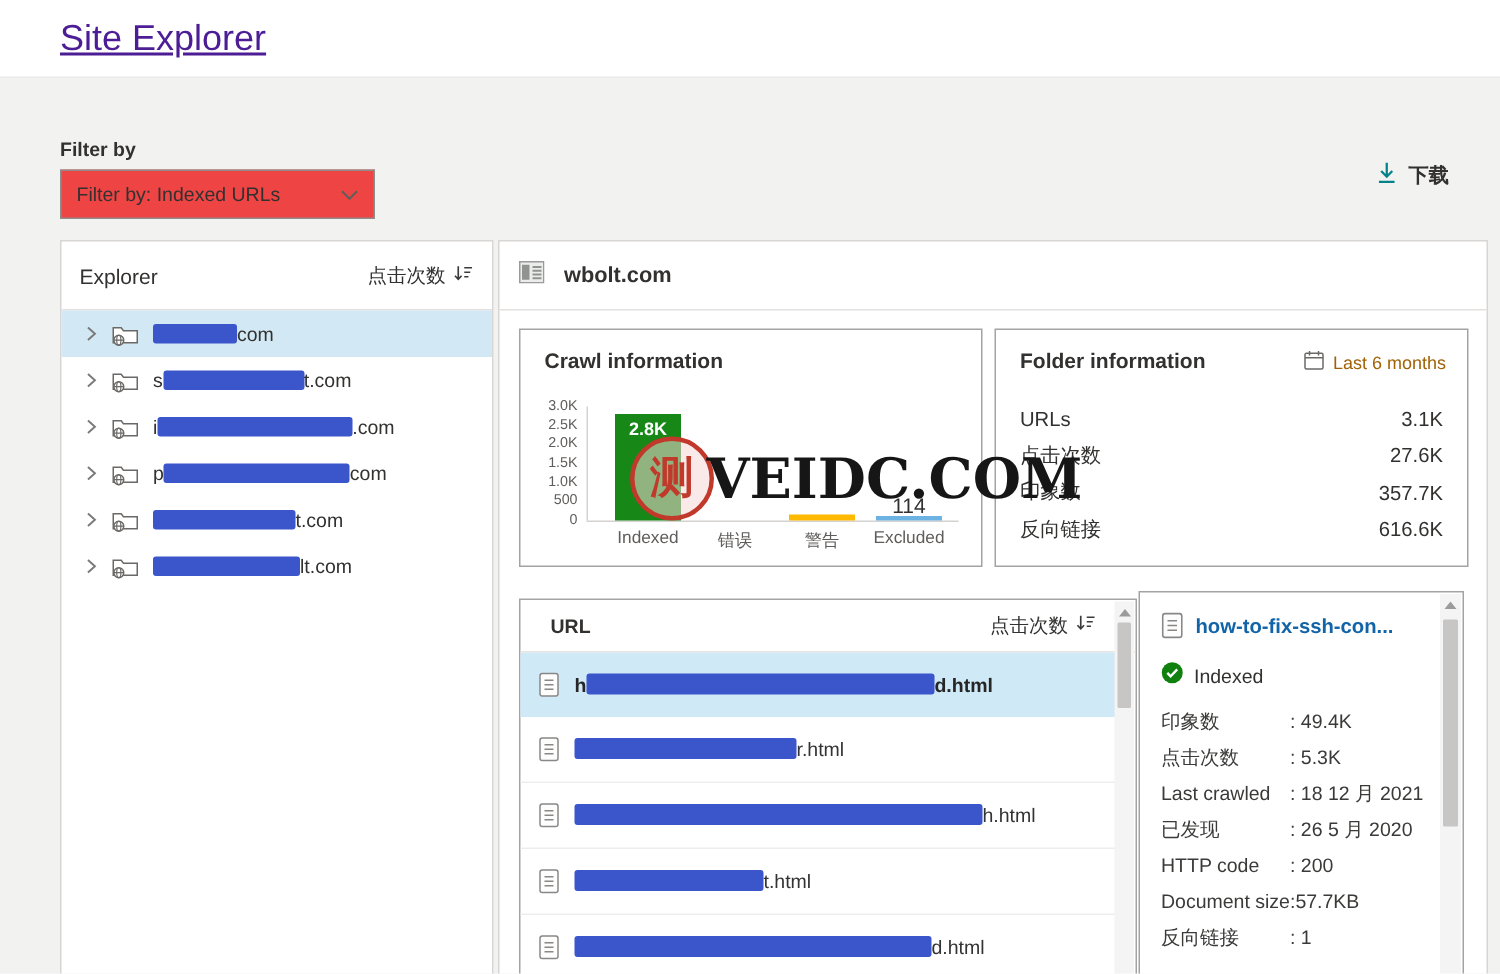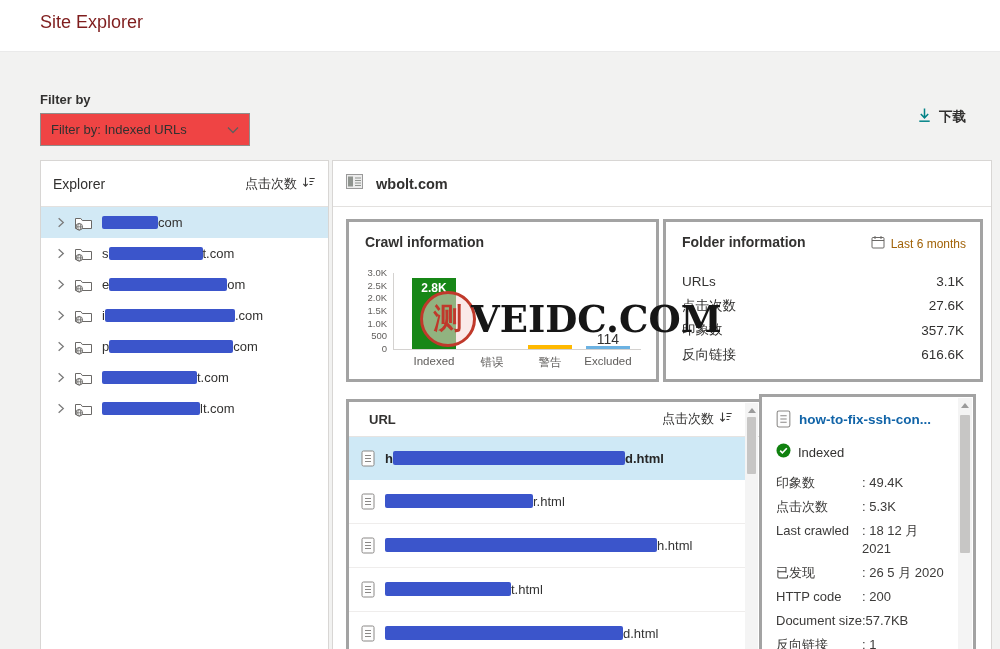--- a/index.html
+++ b/index.html
@@ -1,21 +1,21 @@
 <!DOCTYPE html>
 <html><head>
 <meta charset="utf-8">
 <style>
   html,body{margin:0;padding:0;}
   body{width:1000px;height:649px;font-family:"Liberation Sans",sans-serif;}
   .stage{position:relative;width:1000px;height:649px;background:#f2f2f1;overflow:hidden;}
 
   
   .topbar{position:absolute;top:0;left:0;right:0;height:51px;background:#fff;border-bottom:1px solid #eaeaea;}
-  .page-title{position:absolute;left:40px;top:12px;font-size:18px;color:#7f1d1d;}
+  .page-title{position:absolute;left:40px;top:12px;font-size:24px;color:#4c1d95;text-decoration:underline;}
 
   
   .filter-label{position:absolute;left:40px;top:92px;font-size:13px;font-weight:bold;color:#323130;}
   .dropdown{position:absolute;left:40px;top:113px;width:188px;height:31px;background:#ef4444;border:1px solid #8f8d8b;
     display:flex;align-items:center;justify-content:space-between;padding:0 10px;font-size:13px;color:#323130;cursor:pointer;}
   .download-btn{position:absolute;top:107px;right:34px;display:flex;align-items:center;gap:7px;
     font-size:13.5px;font-weight:bold;color:#323130;cursor:pointer;}
 
   
   .panel{position:absolute;background:#fff;border:1px solid #d8d6d4;}
@@ -26,21 +26,21 @@
   .ex-row{height:31px;display:flex;align-items:center;padding-left:13px;font-size:13px;color:#323130;cursor:pointer;}
   .ex-row.selected{background:#d2e9f5;}
   .chev{width:15px;height:15px;flex:none;margin-right:5px;display:flex;align-items:center;}
   .fold{width:20px;height:16px;flex:none;margin-right:8px;display:flex;align-items:center;}
   .redact{display:inline-block;height:13px;background:#3b55cb;border-radius:2px;vertical-align:-2px;}
 
   #main-panel{left:332px;top:160px;width:658px;height:489px;}
   .main-head{height:45px;border-bottom:1px solid #e3e1df;display:flex;align-items:center;gap:13px;padding:0 13px;}
   .site-name{font-size:14.5px;font-weight:bold;color:#323130;}
 
-  .card{position:absolute;background:#fff;border:3px solid #a3a3a3;}
+  .card{position:absolute;background:#fff;border:1px solid #a3a3a3;}
   #crawl-card{left:13px;top:58px;width:307px;height:157px;}
   #folder-card{left:330px;top:58px;width:314px;height:157px;text-decoration:underline;}
   .card-title{position:absolute;left:16px;top:12px;font-size:14px;font-weight:600;color:#323130;}
   .period-wrap{position:absolute;right:14px;top:13px;display:flex;align-items:center;gap:6px;font-size:12px;color:#a16207;}
 
   
   .ytick{position:absolute;left:4px;width:34px;text-align:right;font-size:9.5px;color:#605e5c;height:10px;line-height:10px;}
   .axis-v{position:absolute;left:44px;top:51px;height:76px;border-left:1px solid #d4d2d0;}
   .baseline{position:absolute;left:44px;width:248px;top:127px;border-top:1px solid #d4d2d0;}
   .bar{position:absolute;}
@@ -149,36 +149,20 @@
           </span>
           <span class="fold">
             <svg width="19" height="16" viewBox="0 0 19 16">
               <path d="M1.5 13.5v-10h5.3l1.5 2h9.2v8z" fill="#fff" stroke="#6b6967"></path>
               <circle cx="5.2" cy="11.8" r="3.3" fill="#fff" stroke="#6b6967"></circle>
               <ellipse cx="5.2" cy="11.8" rx="1.4" ry="3.3" fill="none" stroke="#6b6967" stroke-width="0.8"></ellipse>
               <path d="M1.9 11.8h6.6" stroke="#6b6967" stroke-width="0.8"></path>
             </svg>
           </span>
           <span class="ex-label"><span>s</span><span class="redact" style="width:94px"></span><span>t.com</span></span>
-        </div>
-        <div class="ex-row">
-          <span class="chev">
-            <svg width="13" height="13" viewBox="0 0 14 14">
-              <path d="M5 2.5L10 7 5 11.5" fill="none" stroke="#7a7a7a" stroke-width="1.4"></path>
-            </svg>
-          </span>
-          <span class="fold">
-            <svg width="19" height="16" viewBox="0 0 19 16">
-              <path d="M1.5 13.5v-10h5.3l1.5 2h9.2v8z" fill="#fff" stroke="#6b6967"></path>
-              <circle cx="5.2" cy="11.8" r="3.3" fill="#fff" stroke="#6b6967"></circle>
-              <ellipse cx="5.2" cy="11.8" rx="1.4" ry="3.3" fill="none" stroke="#6b6967" stroke-width="0.8"></ellipse>
-              <path d="M1.9 11.8h6.6" stroke="#6b6967" stroke-width="0.8"></path>
-            </svg>
-          </span>
-          <span class="ex-label"><span>e</span><span class="redact" style="width:118px"></span><span>om</span></span>
         </div>
         <div class="ex-row">
           <span class="chev">
             <svg width="13" height="13" viewBox="0 0 14 14">
               <path d="M5 2.5L10 7 5 11.5" fill="none" stroke="#7a7a7a" stroke-width="1.4"></path>
             </svg>
           </span>
           <span class="fold">
             <svg width="19" height="16" viewBox="0 0 19 16">
               <path d="M1.5 13.5v-10h5.3l1.5 2h9.2v8z" fill="#fff" stroke="#6b6967"></path>

